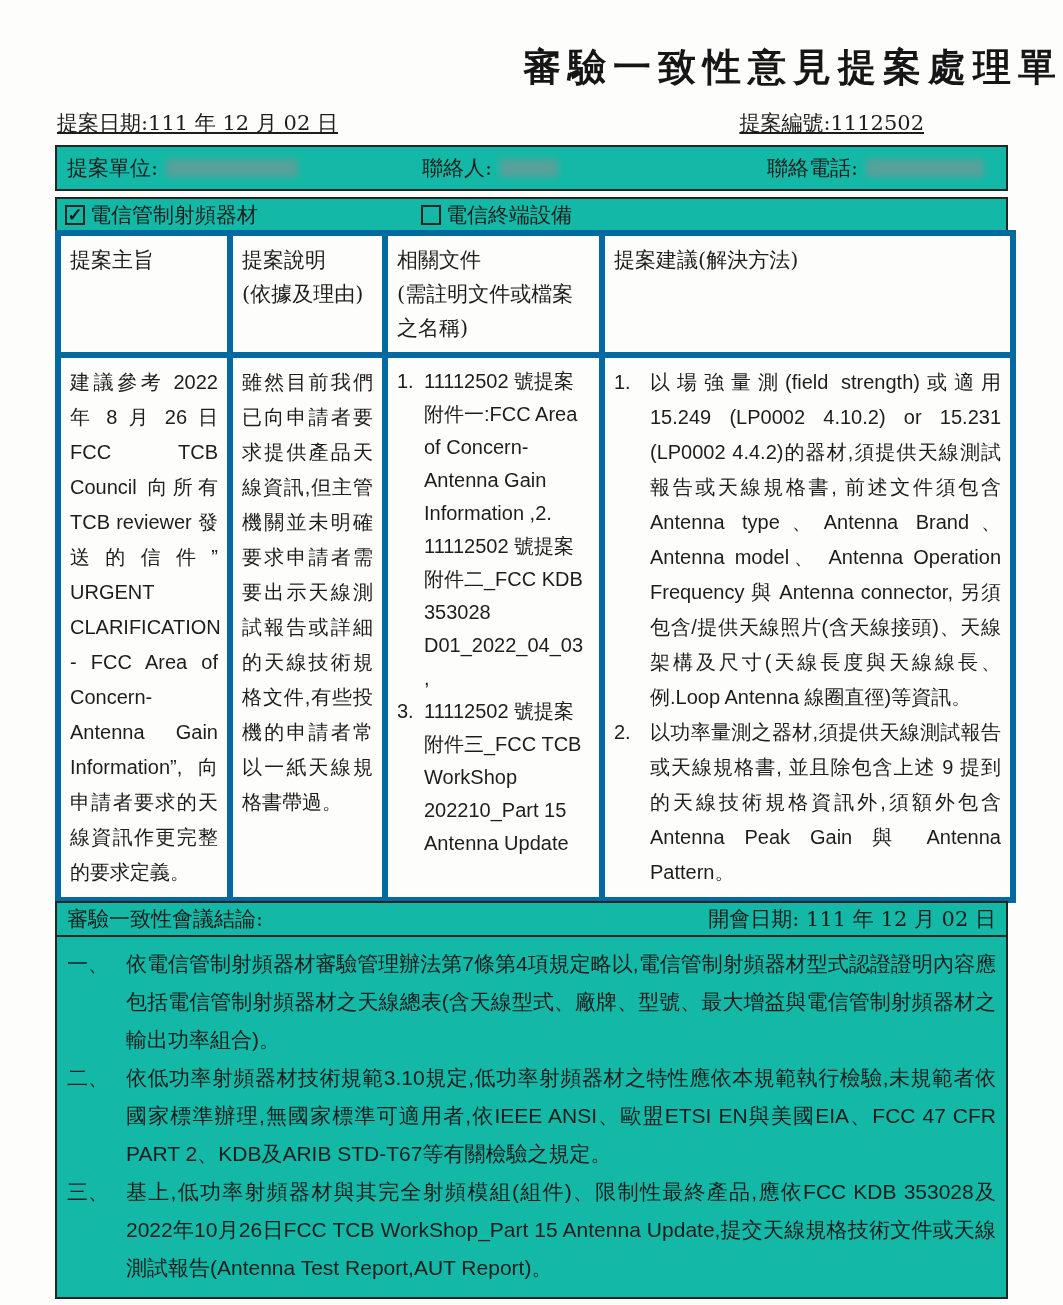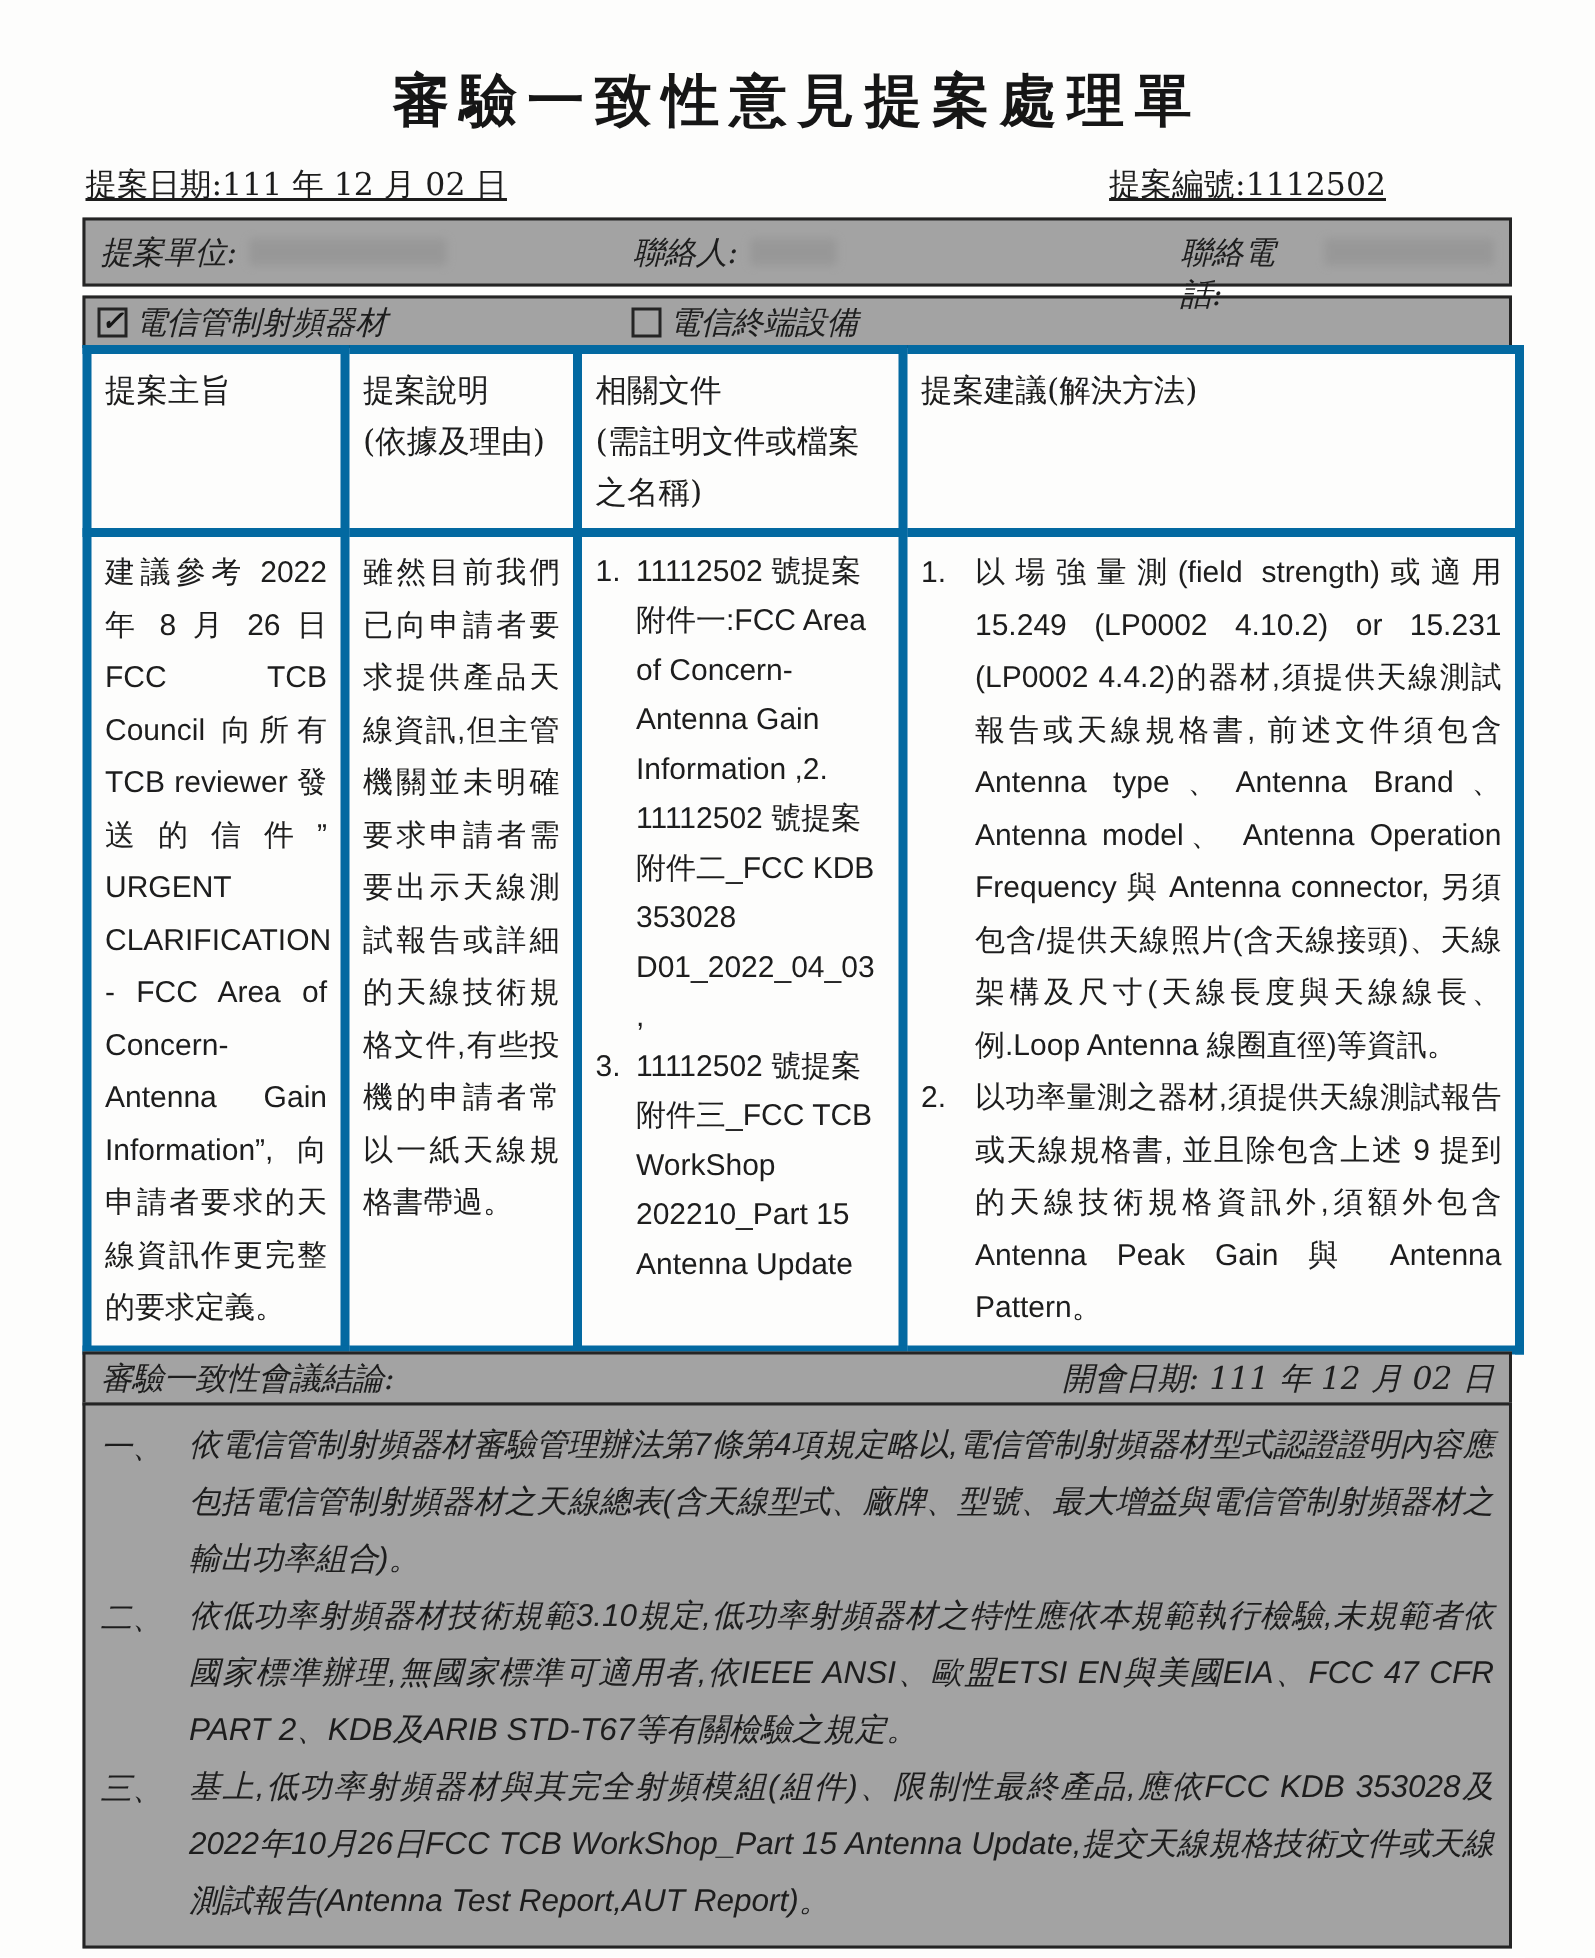--- a/index.html
+++ b/index.html
@@ -8,53 +8,52 @@
     position: relative;
     width: 1063px;
     height: 1305px;
     background: #fdfdfc;
     font-family: "Liberation Sans", sans-serif;
     color: #1d1d1d;
     overflow: hidden;
   }
   .title {
     padding-top: 42px;
-    text-align: center;
+    text-align: right;
     font-family: "DejaVu Serif", serif;
     font-size: 38px;
     font-weight: bold;
     letter-spacing: 7px;
     color: #161616;
   }
   .meta-row {
     display: flex;
     justify-content: space-between;
     margin: 16px 57px 8px 57px;
     font-size: 21px;
     font-family: "DejaVu Serif", serif;
     text-decoration: underline;
   }
   .meta-row .right { padding-right: 82px; text-align: right; }
   .bx {
     margin: 0 55px;
     border: 2px solid #242424;
-    background: #a3a3a3;
-    font-style: italic;
+    background: #14b8a6;
   }
   .contact-box {
     height: 46px;
     padding: 7px 10px 0 10px;
     display: flex;
     font-size: 21px;
     font-family: "DejaVu Serif", serif;
   }
   .contact-box .fld { display: flex; align-items: flex-start; }
   .contact-box .f1 { width: 355px; }
   .contact-box .f2 { width: 345px; }
-  .contact-box .f3 { flex: 1; margin-left: 20px; }
+  .contact-box .f3 { flex: 1; }
   .redact {
     display: inline-block;
     height: 18px;
     margin: 5px 0 0 8px;
     background: #8f8f8f;
     border-radius: 2px;
     filter: blur(3px);
     opacity: 0.55;
   }
   .rw-130 { width: 132px; }

